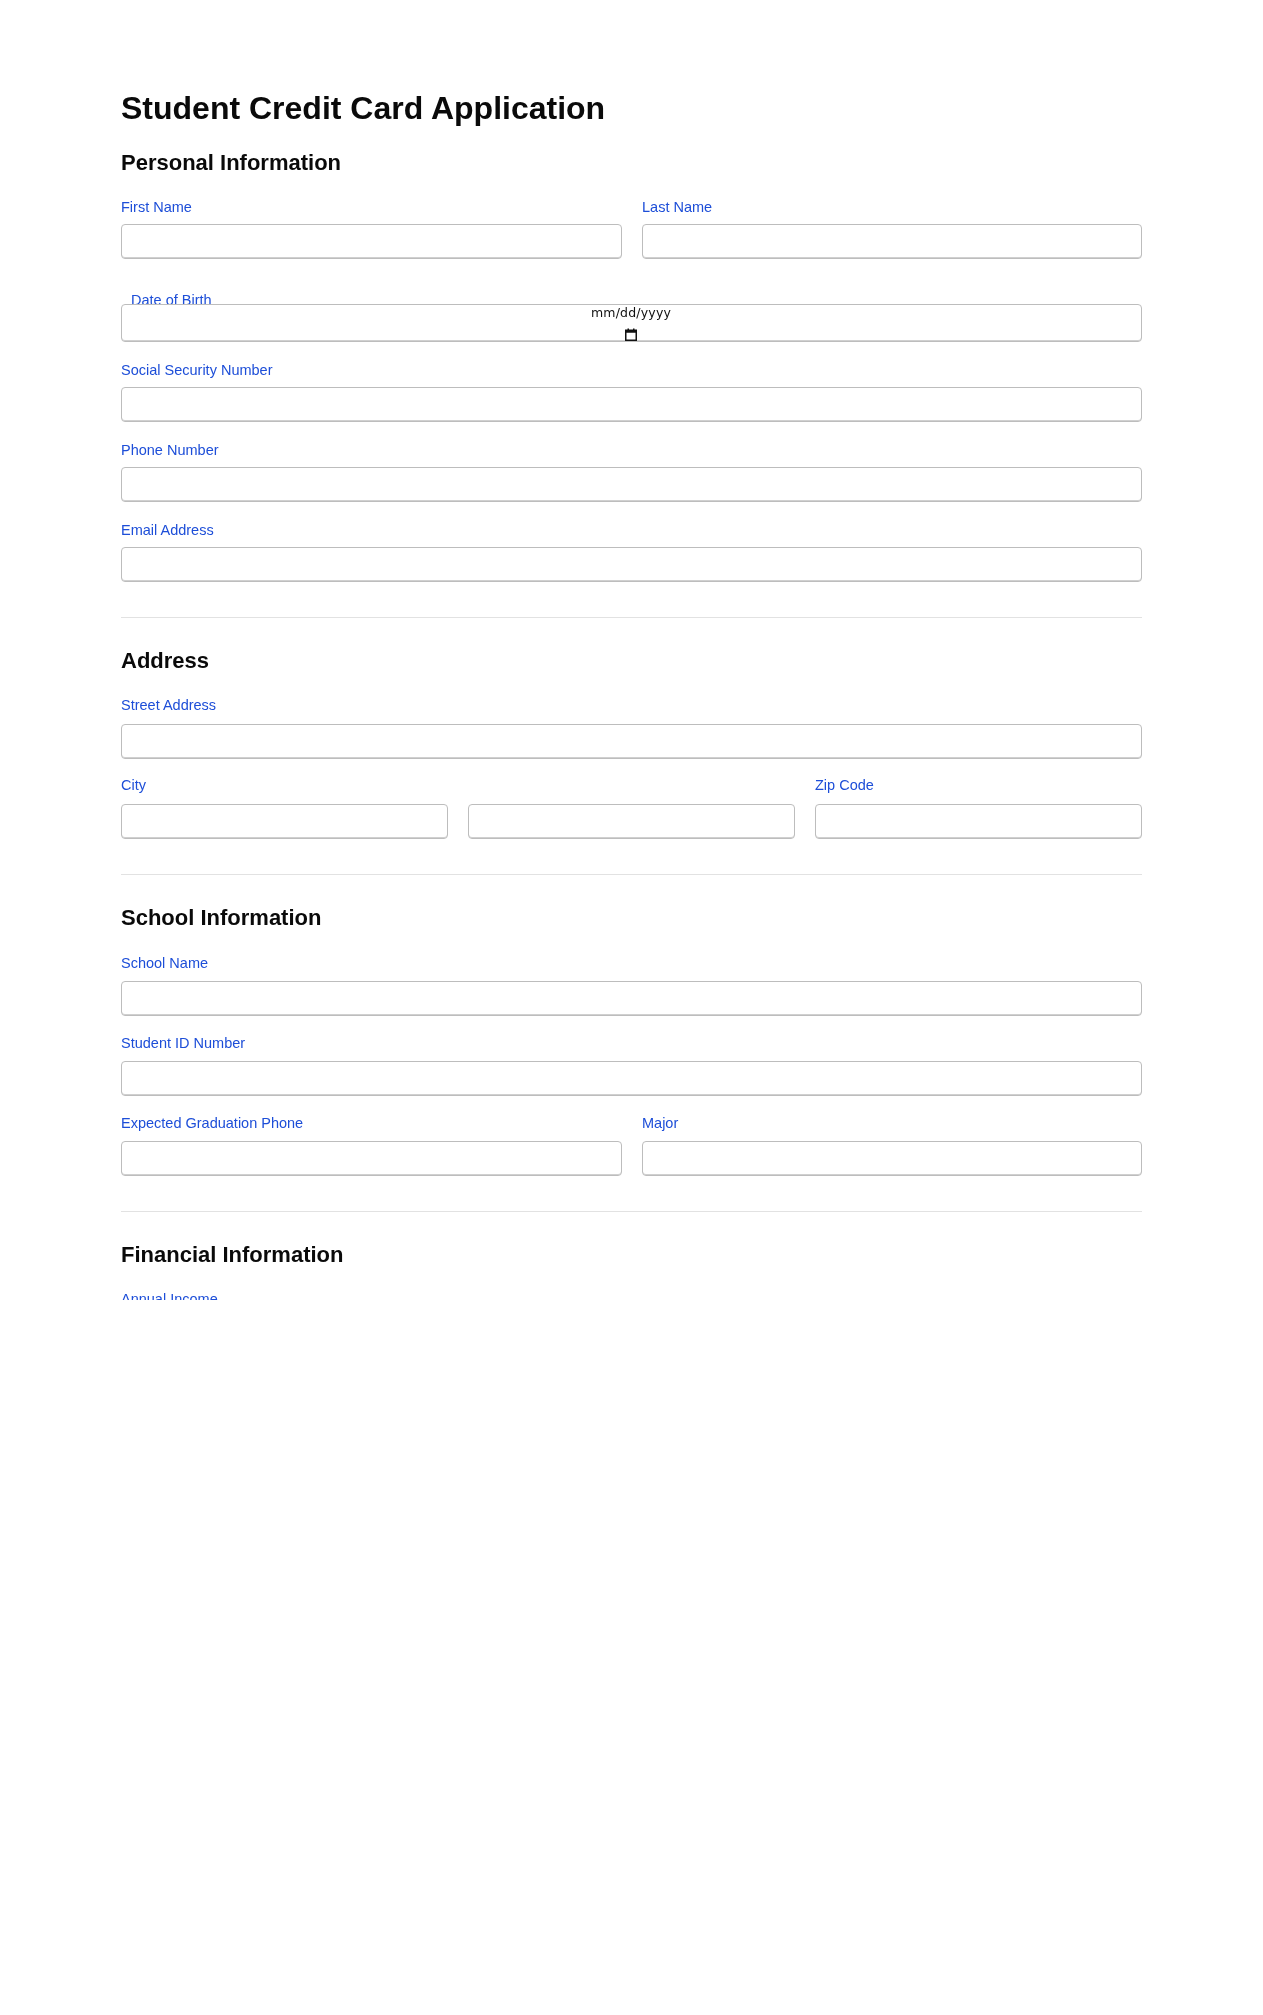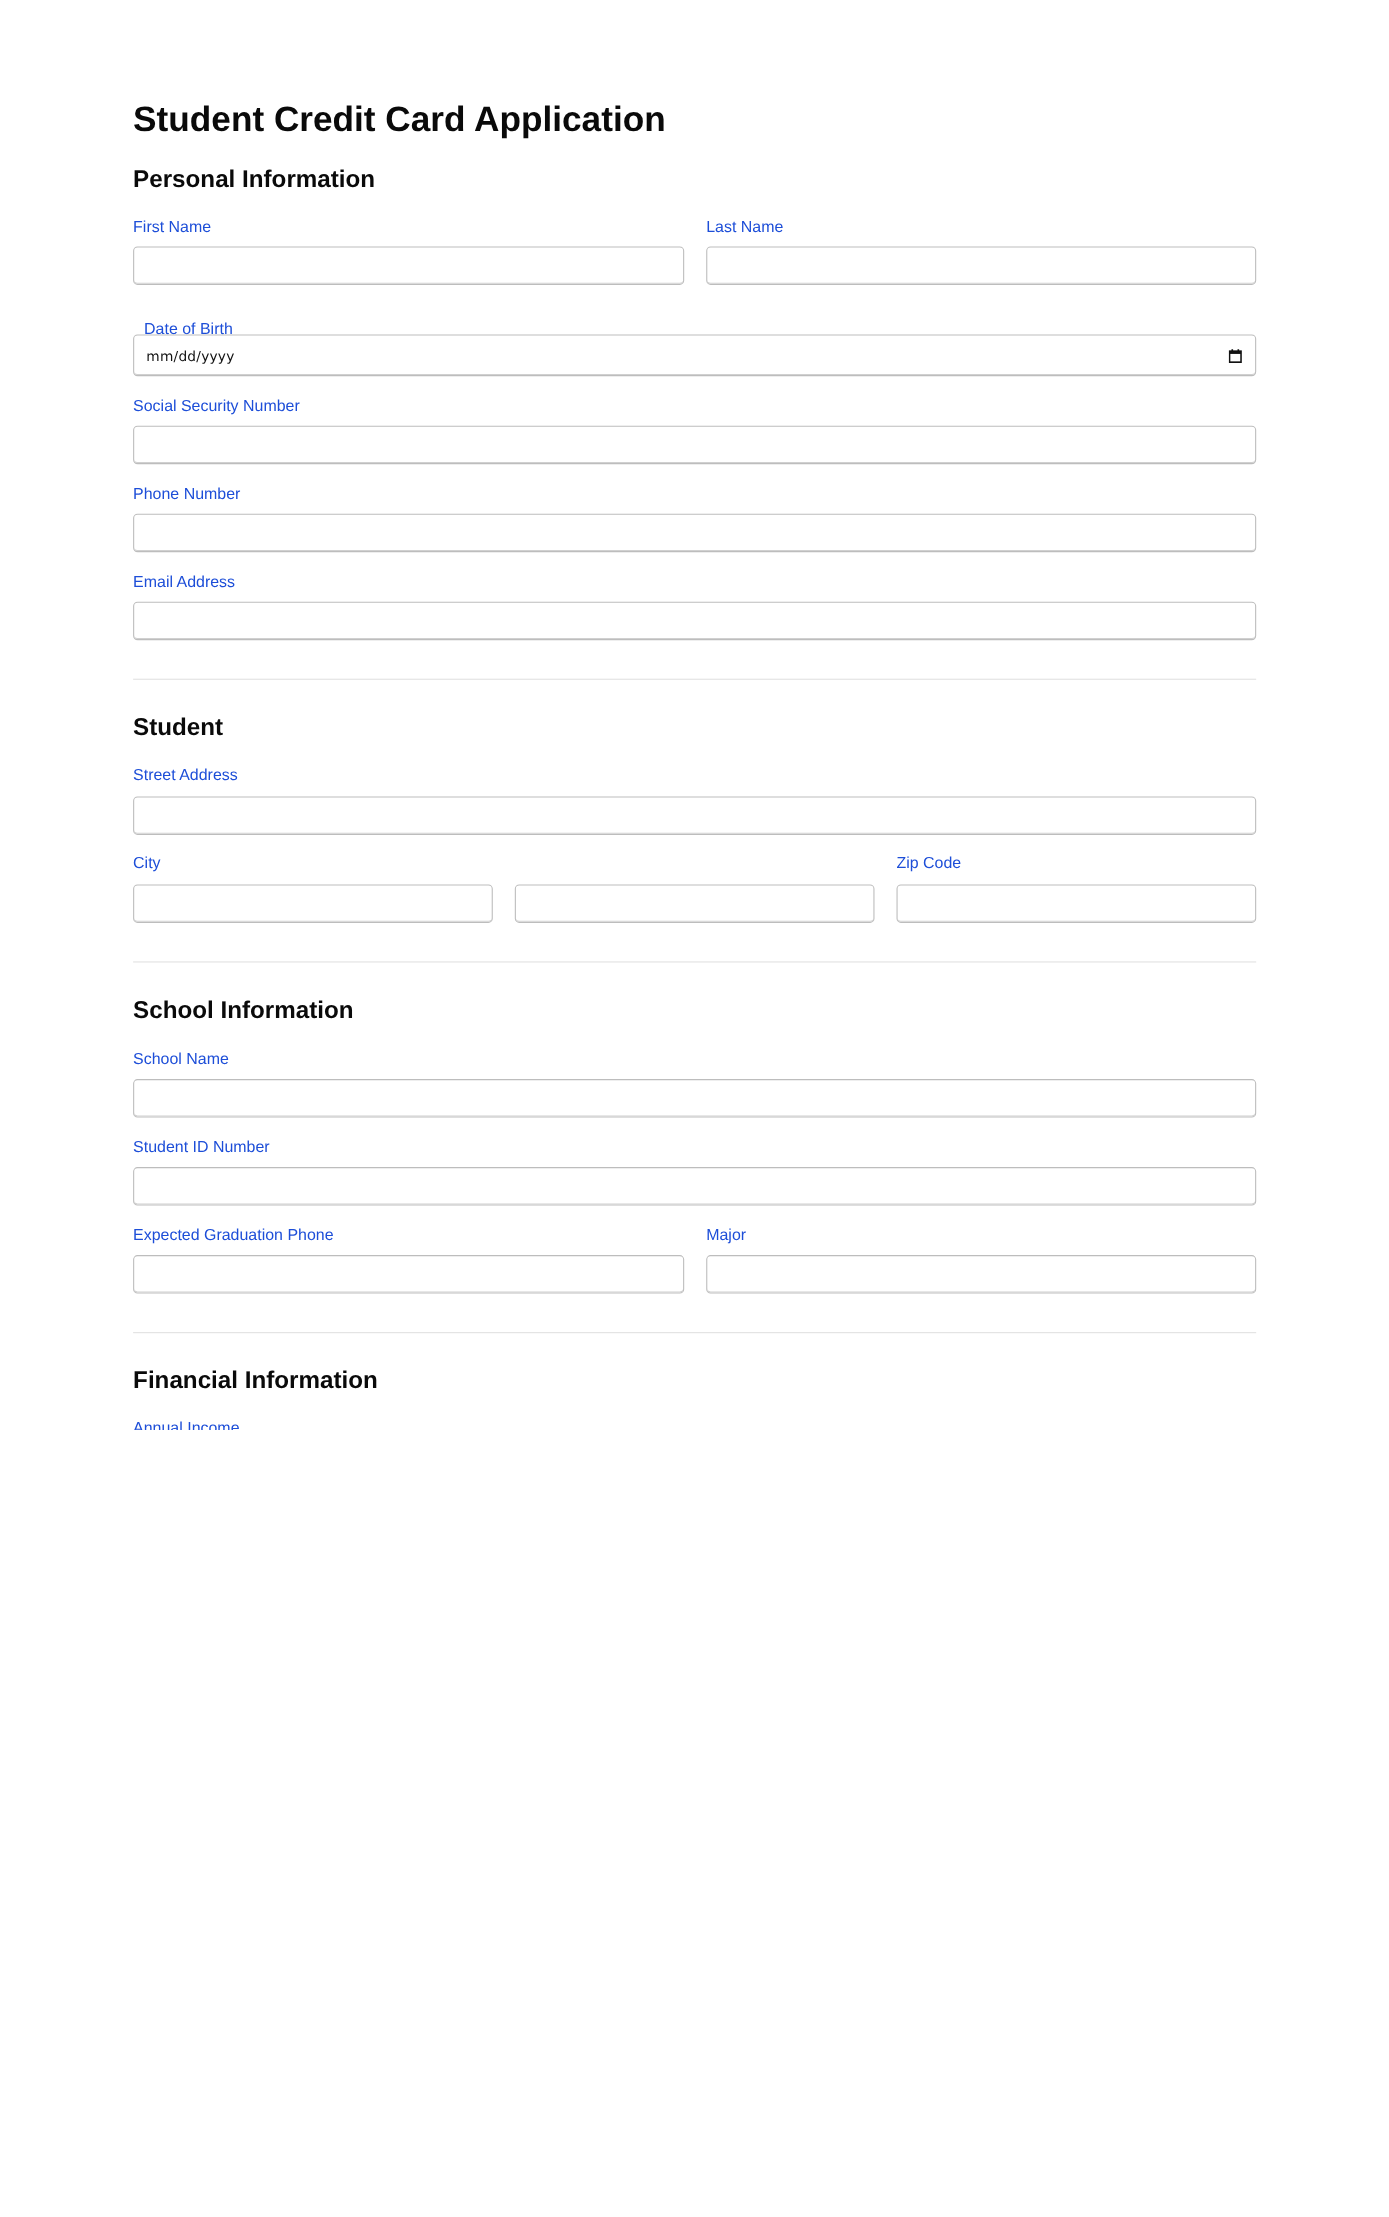--- a/index.html
+++ b/index.html
@@ -4,21 +4,21 @@
   <style>
     html, body { margin: 0; padding: 0; background: #ffffff; }
     body { width: 1263px; height: 2015px; position: relative; overflow: hidden;
            font-family: "Liberation Sans", sans-serif; color: #111111; }
     .viewport { position: absolute; left: 0; top: 0; width: 1263px; height: 1300px; overflow: hidden; }
     .abs { position: absolute; }
     .title { font-size: 32px; font-weight: bold; line-height: 38px; white-space: nowrap; color: #0a0a0a; }
     .h2 { font-size: 22px; font-weight: bold; line-height: 26px; white-space: nowrap; color: #0a0a0a; }
     .label { font-size: 14.5px; line-height: 17px; white-space: nowrap; color: #1d4ed8; }
     .input { box-sizing: border-box; height: 35px; border: 1px solid #bdbdbd; border-radius: 4px;
-             background: #ffffff; box-shadow: inset 0 -1px 0 #d0d0d0; }
+             background: #ffffff; box-shadow: inset 0 -1px 0 #d0d0d0; flex-direction: column; }
     .input.date { height: 38px; display: flex; align-items: center; justify-content: space-between; padding: 0 12px 0 11px; }
     .date-text { font-family: "DejaVu Sans", sans-serif; font-size: 12.5px; color: #111; letter-spacing: 0.2px; }
     .divider { height: 1px; background: #e2e2e2; }
     .cal-icon { width: 12px; height: 13px; position: relative; }
     .cal-icon svg { display: block; }
   </style>
 </head>
 <body>
 
 <div class="viewport">
@@ -50,21 +50,21 @@
   <div class="abs input" style="left:121px; top:387px; width:1021px;"></div>
 
   <div class="abs label" style="left:121px; top:442px;">Phone Number</div>
   <div class="abs input" style="left:121px; top:467px; width:1021px;"></div>
 
   <div class="abs label" style="left:121px; top:522px;">Email Address</div>
   <div class="abs input" style="left:121px; top:547px; width:1021px;"></div>
 
   <div class="abs divider" style="left:121px; top:617px; width:1021px;"></div>
 
-  <div class="abs h2" style="left:121px; top:648px;">Student</div>
+  <div class="abs h2" style="left:121px; top:648px;">Address</div>
 
   <div class="abs label" style="left:121px; top:697px;">Street Address</div>
   <div class="abs input" style="left:121px; top:724px; width:1021px;"></div>
 
   <div class="abs label" style="left:121px; top:777px;">City</div>
   <div class="abs input" style="left:121px; top:804px; width:327px;"></div>
 
   <div class="abs label" style="left:468px; top:777px;margin-top:32px;">State</div>
   <div class="abs input" style="left:468px; top:804px; width:327px;"></div>
 

